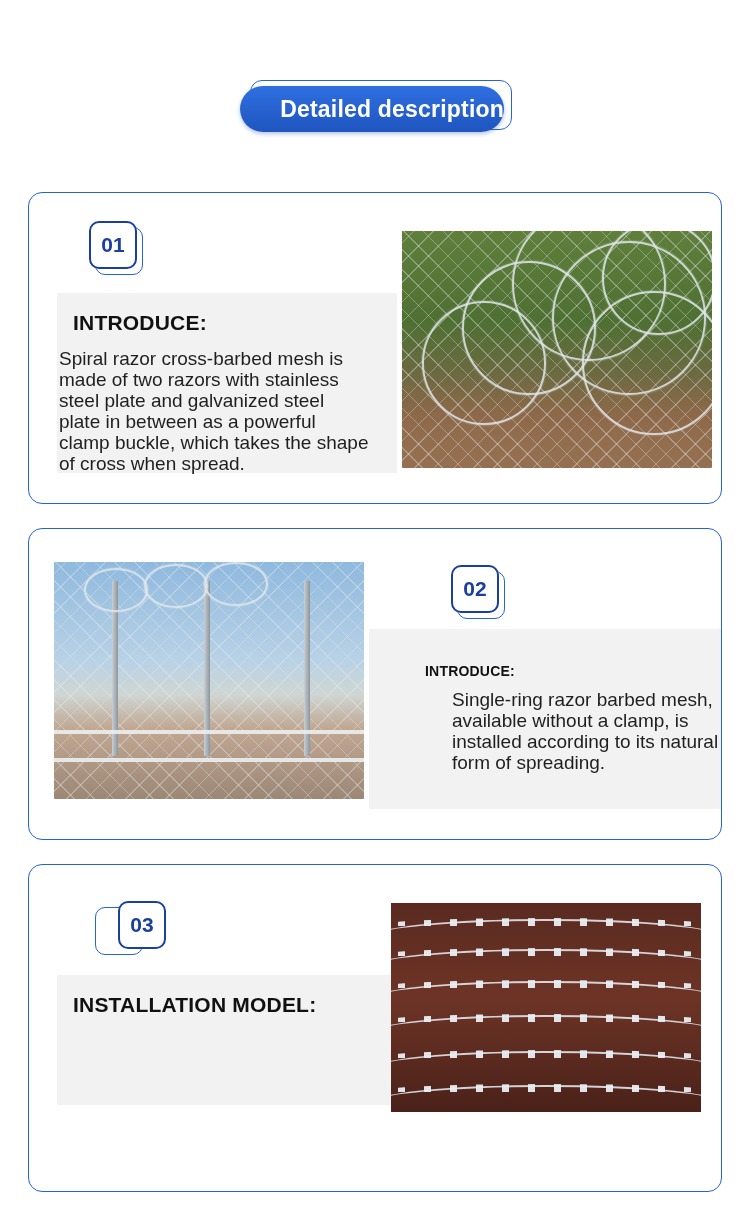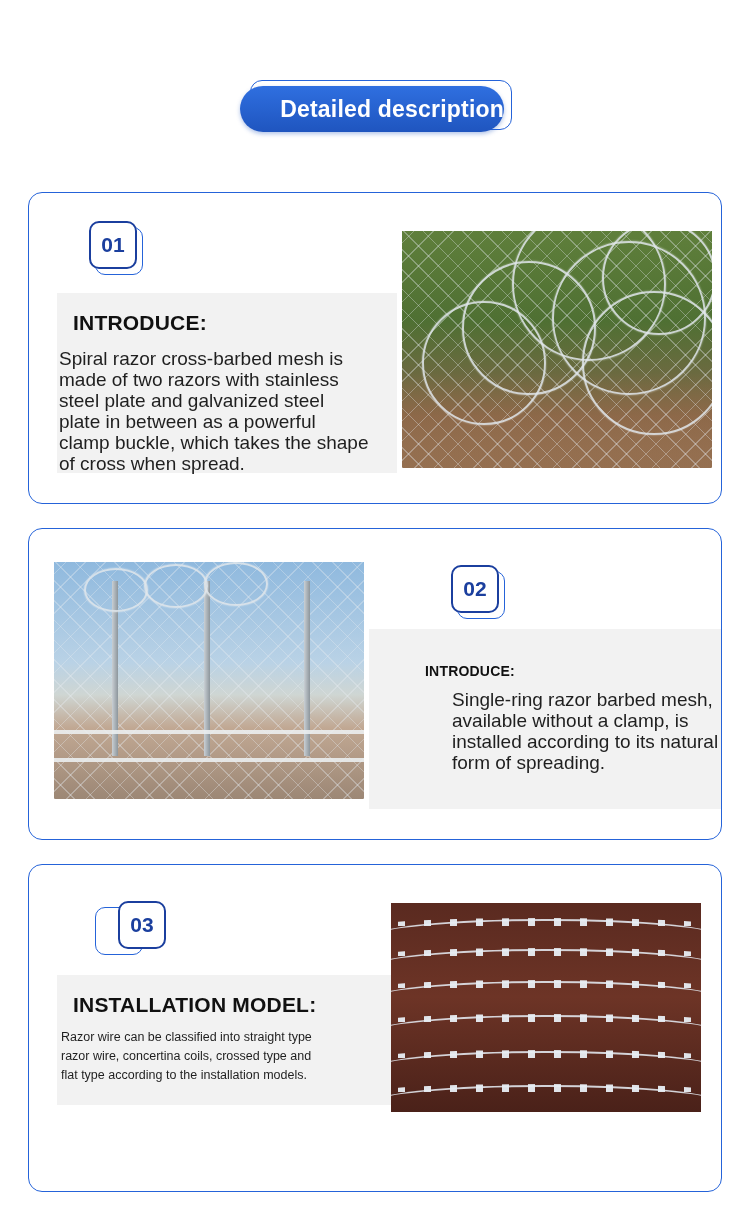--- a/index.html
+++ b/index.html
@@ -254,21 +254,20 @@
 
   <div class="panel" style="left:28px; top:110px; width:334px; height:130px;"></div>
 
   <div class="badge-shadow" style="left:66px; top:42px;"></div>
   <div class="badge" style="left:60px; top:36px;margin-left:29px;">
     <span>03</span>
   </div>
 
   <div class="head-title" style="left:30px; top:128px;">INSTALLATION MODEL:</div>
 
-  <div class="body-text tiny" style="left:32px; top:163px; width:270px;">Razor wire can be classified into straight type razor wire, concertina coils, crossed type and flat type according to the installation models.</div>
 
   <div class="photo photo3" style="left:362px; top:38px; width:310px; height:209px;">
     <div class="blade-row" style="top:16px;"></div>
     <div class="blade-row" style="top:46px;"></div>
     <div class="blade-row" style="top:78px;"></div>
     <div class="blade-row" style="top:112px;"></div>
     <div class="blade-row" style="top:148px;"></div>
     <div class="blade-row" style="top:182px;"></div>
   </div>
 </div>

